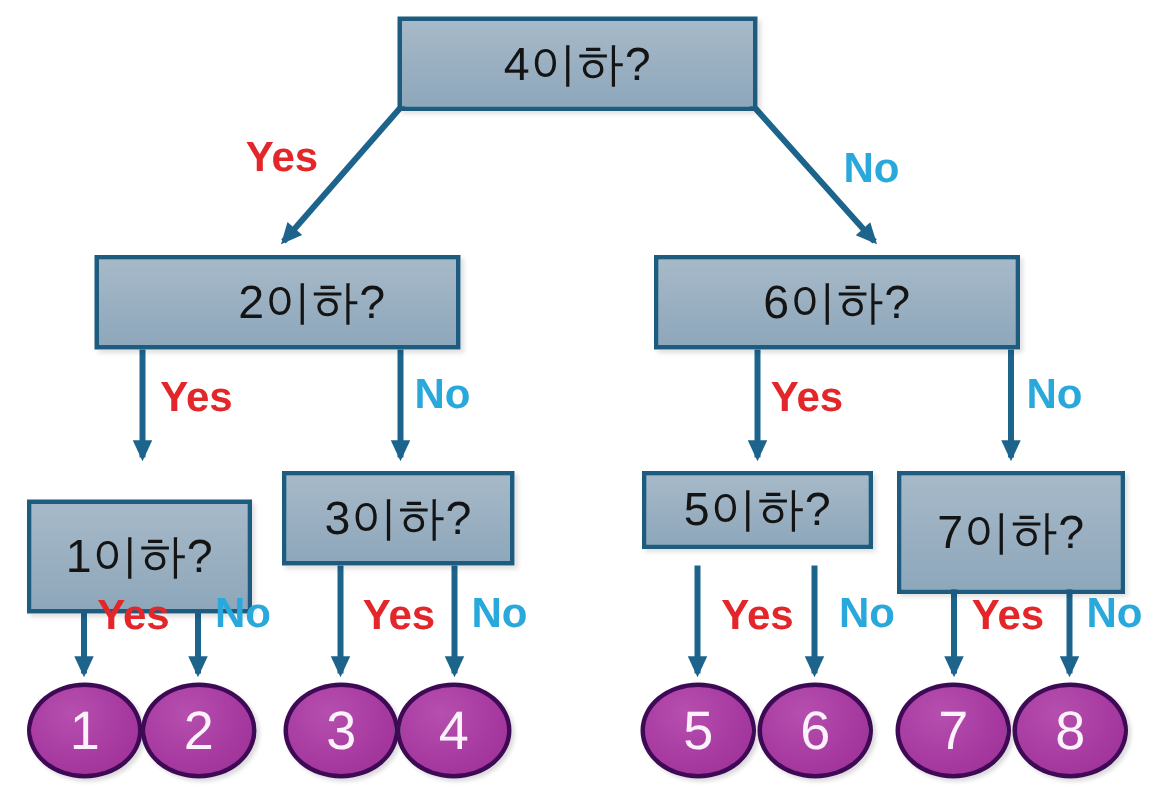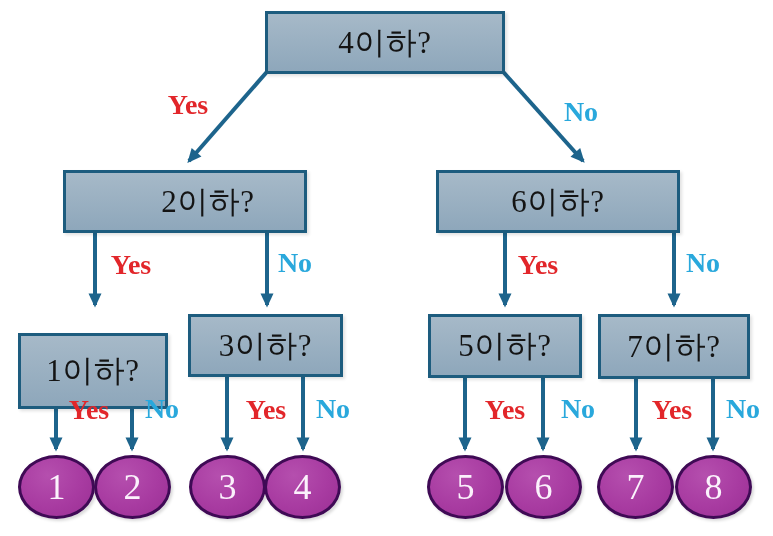--- a/index.html
+++ b/index.html
@@ -1,21 +1,21 @@
 <!DOCTYPE html>
 <html style="--background: #ffffff; --box-fill-top: #a6b9c8; --box-fill-bottom: #8ea7bb; --box-border: #1d5c7e; --box-text: #141414; --arrow: #1d648c; --yes-label: #e2262a; --no-label: #29a8dc; --leaf-fill: #a83ba1; --leaf-fill-light: #b54fae; --leaf-fill-dark: #9a2f94; --leaf-border: #3f0a55; --leaf-text: #fbf2fc;"><head>
 <meta charset="utf-8">
 <style>
   html, body { margin: 0; padding: 0; }
   .stage {
     position: relative;
     width: 773px;
     height: 536px;
     background: var(--background, #ffffff);
-    font-family: Liberation Serif, serif;
+    font-family: Liberation Sans, sans-serif;
     overflow: hidden;
   }
   .arrows {
     position: absolute;
     left: 0; top: 0;
     width: 773px; height: 536px;
     z-index: 0;
   }
   .edge { stroke: var(--arrow, #1d648c); stroke-width: 4; }
   .arrowhead { fill: var(--arrow, #1d648c); }
@@ -97,24 +97,24 @@
   </div>
   <div class="box" style="left:436px; top:170px; width:244px; height:63px;">
     <span>6이하?</span>
   </div>
   <div class="box" style="left:18px; top:333px; width:150px; height:76px;">
     <span>1이하?</span>
   </div>
   <div class="box" style="left:188px; top:314px; width:155px; height:63px;align-items:center;">
     <span>3이하?</span>
   </div>
-  <div class="box" style="left:428px; top:314px; width:154px; height:64px;">
+  <div class="box" style="left:428px; top:314px; width:154px; height:52px;">
     <span>5이하?</span>
   </div>
-  <div class="box" style="left:598px; top:314px; width:152px; height:65px;">
+  <div class="box" style="left:598px; top:314px; width:152px; height:82px;">
     <span>7이하?</span>
   </div>
 
   <span class="edge-label yes" style="left:188px; top:92px;">Yes</span>
   <span class="edge-label no" style="left:581px; top:99px;">No</span>
   <span class="edge-label yes" style="left:131px; top:252px;">Yes</span>
   <span class="edge-label no" style="left:295px; top:250px;">No</span>
   <span class="edge-label yes" style="left:538px; top:252px;">Yes</span>
   <span class="edge-label no" style="left:703px; top:250px;">No</span>
   <span class="edge-label yes" style="left:89px;  top:397px;">Yes</span>

